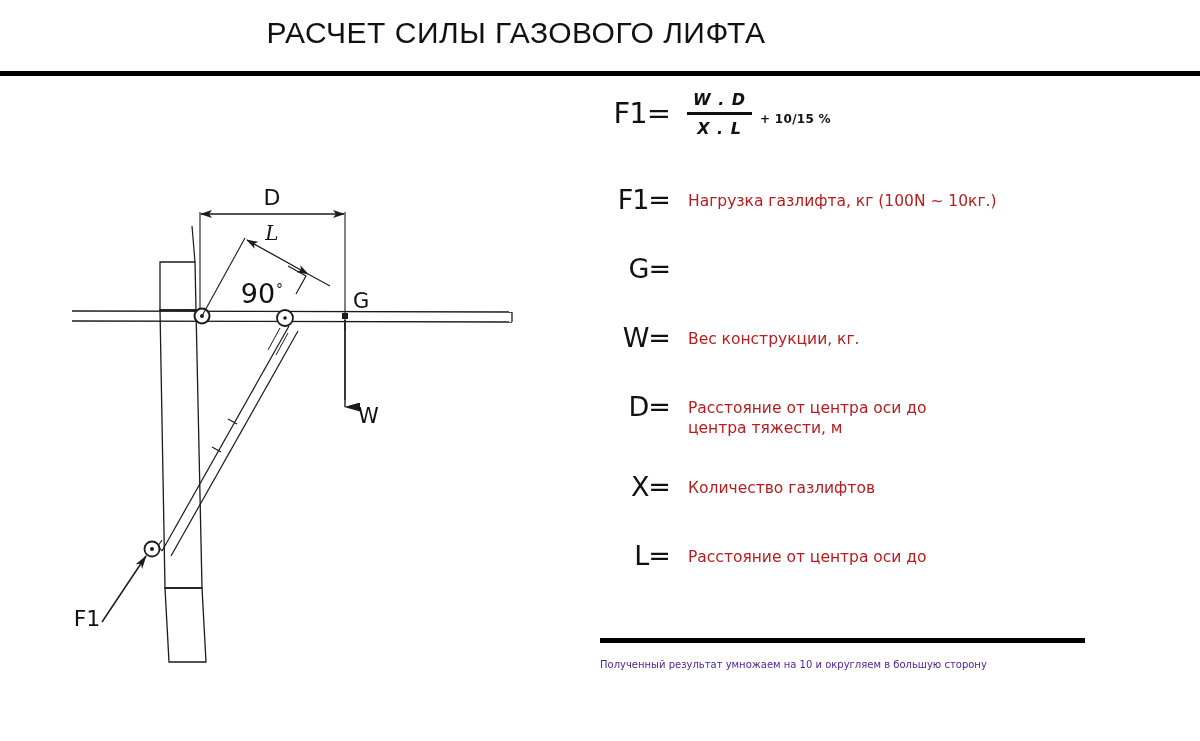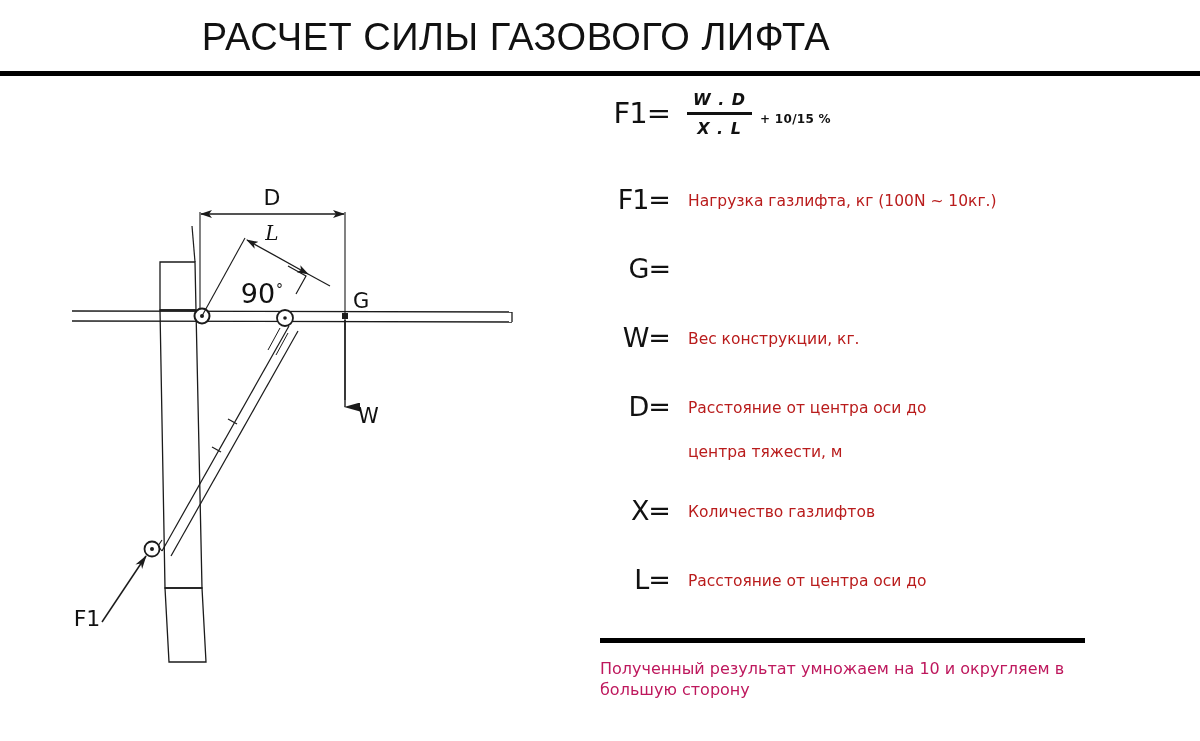--- a/index.html
+++ b/index.html
@@ -21,21 +21,21 @@
     width: 1200px;
     height: 741px;
   }
   
   .title {
     position: absolute;
     left: 0; top: 16px;
     width: 1032px;
     text-align: center;
     font-family: "Liberation Sans", sans-serif;
-    font-size: 38px;
+    font-size: 30px;
     font-weight: 400;
     letter-spacing: 0.5px;
     color: #111111;
   }
   .title-rule {
     position: absolute;
     left: 0; top: 71px;
     width: 1200px;
     height: 5px;
     background: #000000;
@@ -75,21 +75,21 @@
   }
   .desc {
     flex: 1 1 auto;
     font-family: "DejaVu Sans", sans-serif;
     font-size: 15.5px;
     font-weight: 400;
     color: #b91c1c;
     line-height: 1.28;
     padding-top: 6px;
   }
-  .desc .l2 { display: block; margin-top: 24px; }
+  .desc .l2 { display: block; }
 
   
   .formula-row {
     position: absolute;
     left: 0; top: 0;
     width: 600px;
     height: 80px;
   }
   .formula-lhs {
     position: absolute;
@@ -134,23 +134,23 @@
     width: 485px;
     height: 5px;
     background: #000000;
   }
   .footer-note {
     position: absolute;
     left: 600px;
     top: 658px;
     width: 500px;
     font-family: "DejaVu Sans", sans-serif;
-    font-size: 16px;
+    font-size: 10px;
     line-height: 1.34;
-    color: #be185d;
+    color: #4c1d95;
   }
   .footer-note .l2 { display: block; }
 </style>
 </head>
 <body>
 
 <div class="page">
 
   <div class="title">РАСЧЕТ СИЛЫ ГАЗОВОГО ЛИФТА</div>
   <div class="title-rule"></div>

